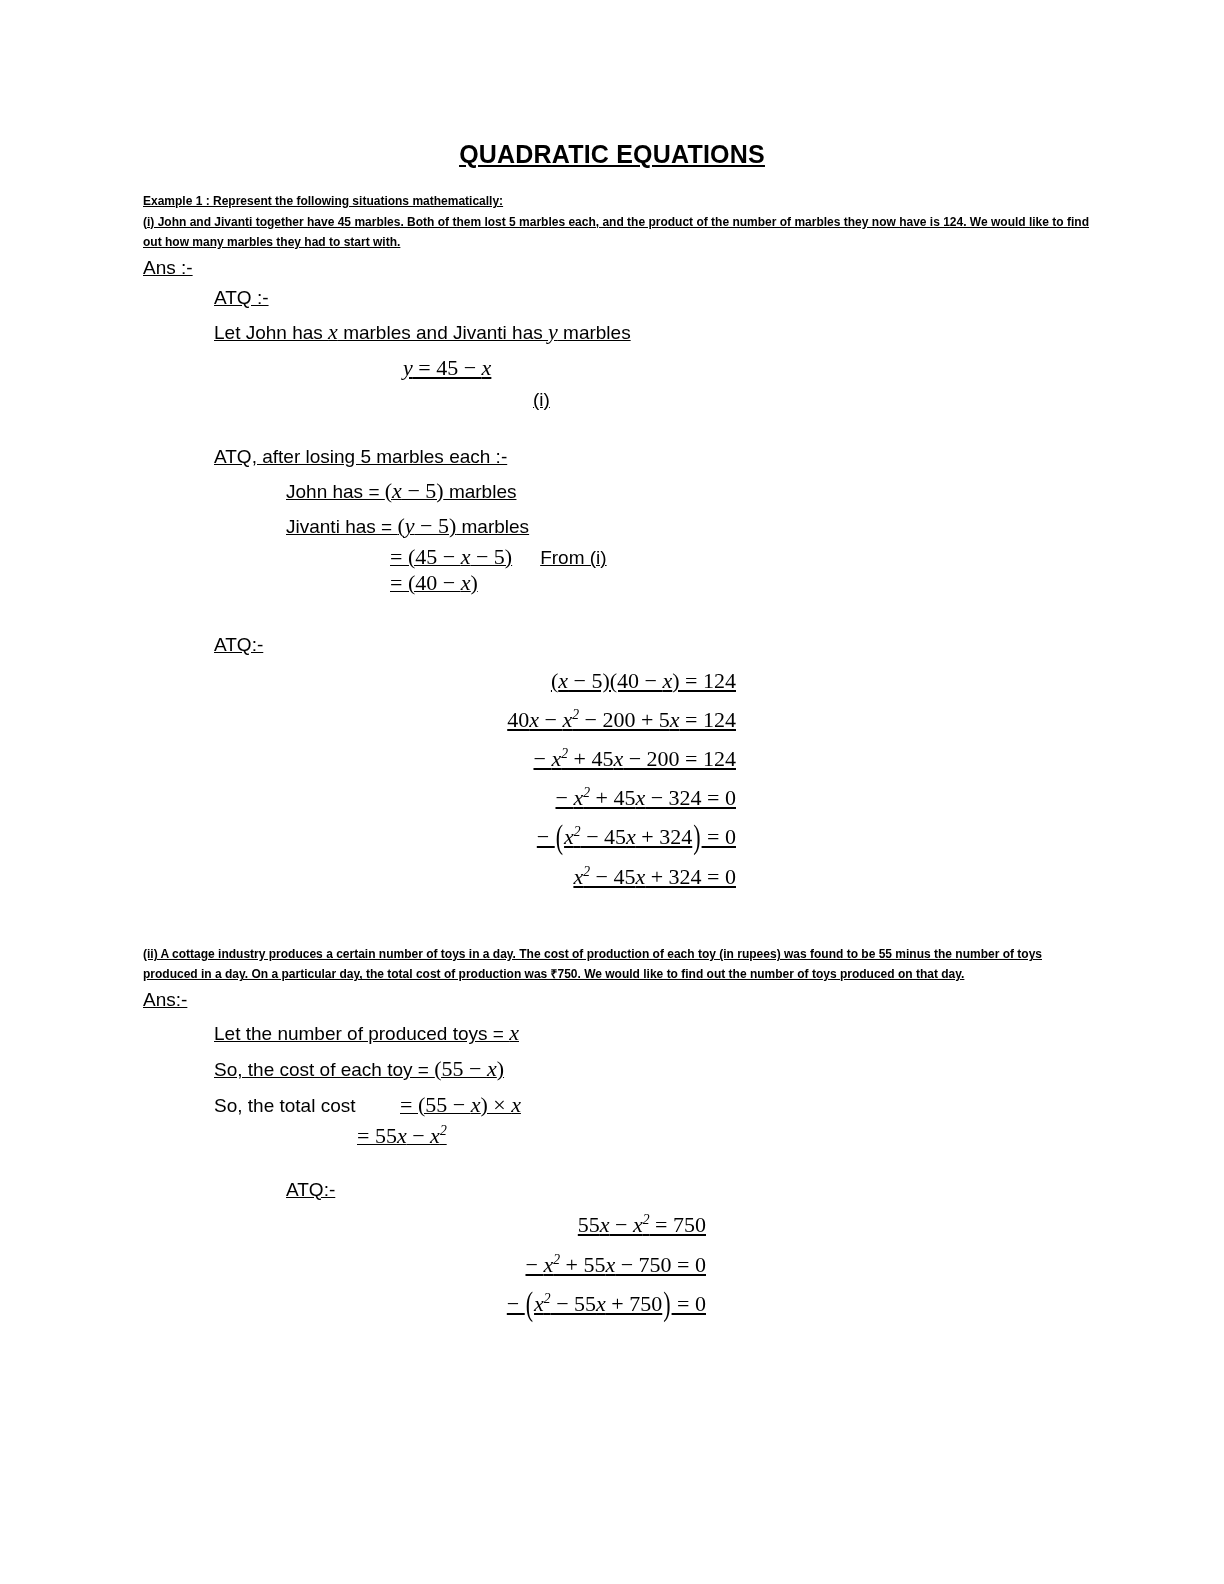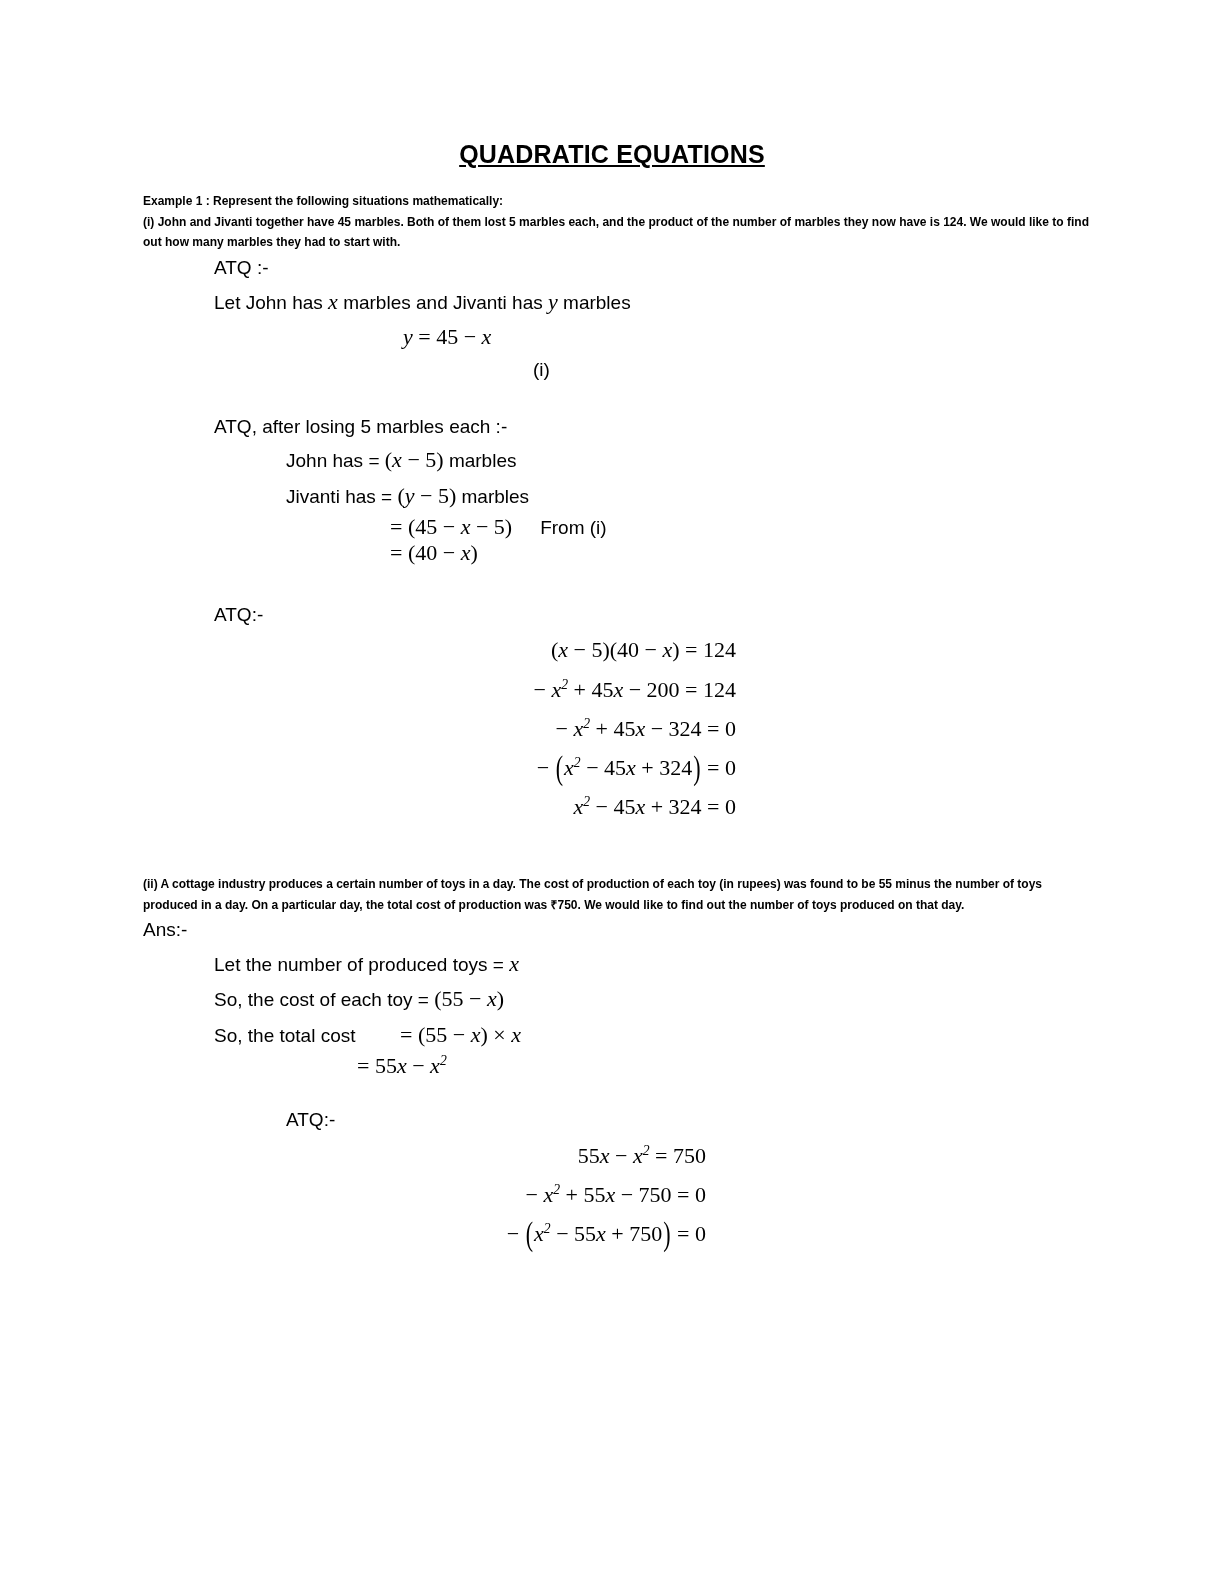--- a/index.html
+++ b/index.html
@@ -16,20 +16,21 @@
     color: #000000;
     overflow: hidden;
   }
 
   .page {
     position: absolute;
     left: 0; top: 0;
     width: 1224px;
     height: 1584px;
     padding: 0;
+    text-decoration: underline;
   }
 
   
   .doc-title {
     text-align: center;
     font-size: 25px;
     font-weight: bold;
     text-decoration: underline;
     letter-spacing: 0.2px;
     margin: 0;
@@ -141,20 +142,21 @@
 <div class="page">
 
   <h1 class="doc-title">QUADRATIC EQUATIONS</h1>
 
   <div class="content">
 
     <p class="q-bold">Example 1 : Represent the following situations mathematically:</p>
 
     <p class="q-bold">(i) John and Jivanti together have 45 marbles. Both of them lost 5 marbles each, and the product of the number of marbles they now have is 124. We would like to find out how many marbles they had to start with.</p>
 
+    <p class="ans-label">Ans :-</p>
 
     <div class="indent-1">ATQ :-</div>
 
     <div class="indent-1 row">
       <span class="lbl">Let John has </span><span class="math var"><i>x</i></span><span class="lbl"> marbles and Jivanti has </span><span class="math var"><i>y</i></span><span class="lbl"> marbles</span>
     </div>
 
     <div class="indent-2">
       <div style="margin-left:117px; display:flex; align-items:baseline;flex-direction:column;">
         <span class="math"><i>y</i> = 45 − <i>x</i></span>
@@ -184,20 +186,23 @@
 
     <div class="gap-lg"></div>
 
     <div class="indent-1">ATQ:-</div>
 
     <div class="eqblock eqcol-1" style="margin-left:143px;">
       <div class="eqline math">
         (<i>x</i> − 5)(40 − <i>x</i>) = 124
       </div>
       <div class="eqline math">
+        40<i>x</i> − <i>x</i><span class="sup">2</span> − 200 + 5<i>x</i> = 124
+      </div>
+      <div class="eqline math">
         − <i>x</i><span class="sup">2</span> + 45<i>x</i> − 200 = 124
       </div>
       <div class="eqline math">
         − <i>x</i><span class="sup">2</span> + 45<i>x</i> − 324 = 0
       </div>
       <div class="eqline math">
         − <span class="paren-tall">(</span><i>x</i><span class="sup">2</span> − 45<i>x</i> + 324<span class="paren-tall">)</span> = 0
       </div>
       <div class="eqline math">
         <i>x</i><span class="sup">2</span> − 45<i>x</i> + 324 = 0

